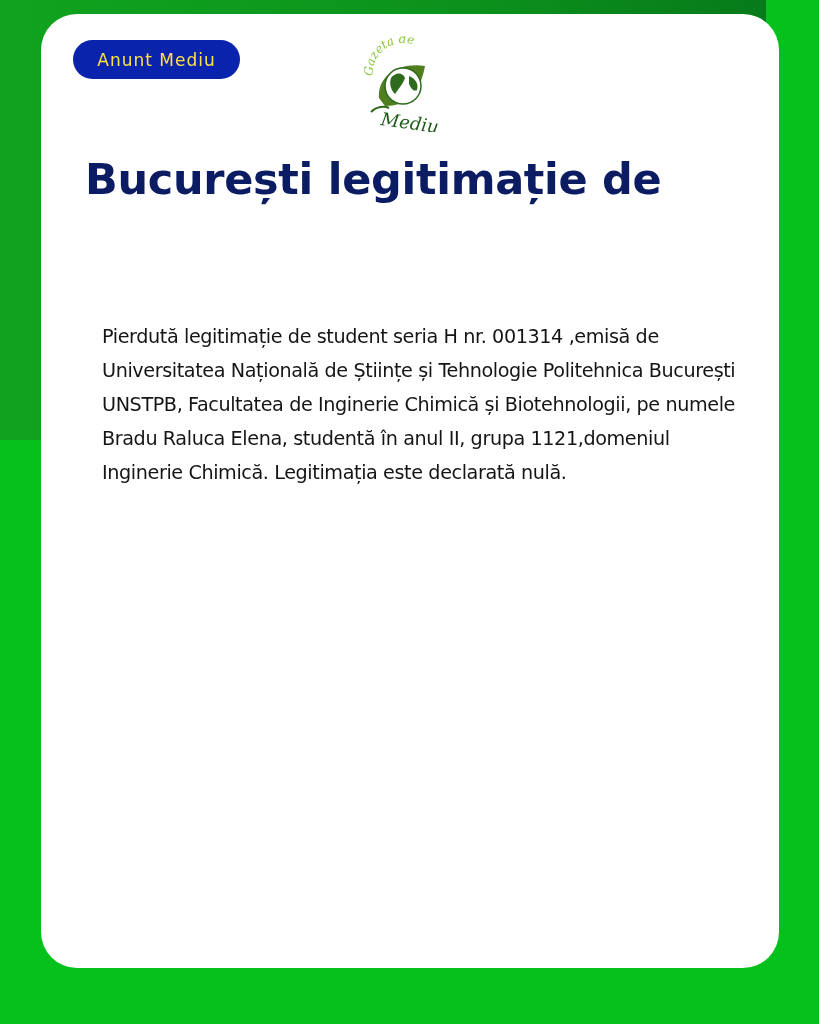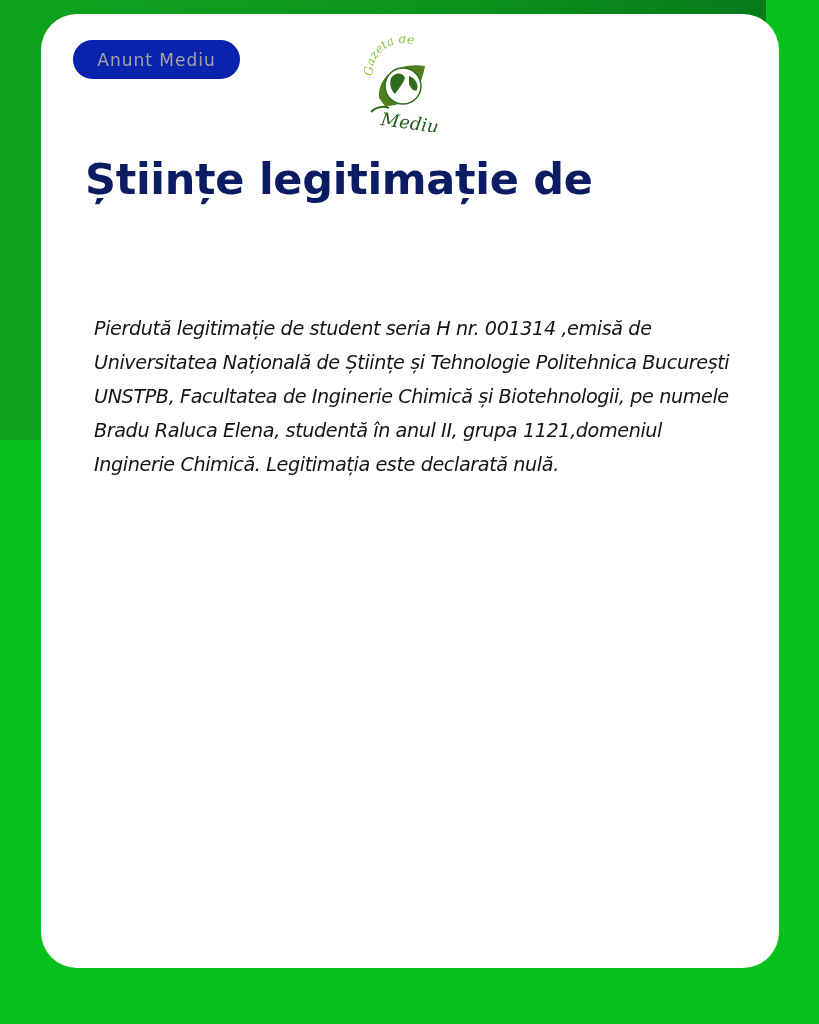--- a/index.html
+++ b/index.html
@@ -11,37 +11,36 @@
     .dark-panel {
       position: absolute; left: 0; top: 0; width: 766px; height: 440px;
       background: linear-gradient(90deg, #10a41f 0%, #0c921c 60%, #077a1a 100%);
     }
     .card {
       position: absolute; left: 41px; top: 14px; width: 738px; height: 954px;
       background: #ffffff; border-radius: 36px;
     }
     .badge {
       position: absolute; left: 32px; top: 26px; height: 39px; width: 167px;
-      background: #0a23ad; color: #a3a3a3; border-radius: 20px;
+      background: #0a23ad; color: #fde047; border-radius: 20px;
       display: flex; align-items: center; justify-content: center;
       font-size: 17px; letter-spacing: 1px;
     }
     .logo {
       position: absolute; left: 318px; top: 22px; width: 86px; height: 96px;
     }
     .headline {
       position: absolute; left: 44px; top: 130px; width: 680px;
       color: #0b1c63; font-weight: bold; font-size: 43px; line-height: 70px;
       margin: 0; letter-spacing: -0.3px;
     }
     .body-text {
       position: absolute; left: 45px; top: 290px; width: 650px;
-      color: #151515; font-size: 19.2px; line-height: 34px; margin: 8px;
+      color: #151515; font-size: 19.2px; line-height: 34px; margin: 16px;
       letter-spacing: -0.4px;
-      font-style: italic;
     }
   </style>
 </head>
 <body>
 
 <div class="dark-panel"></div>
 
 <div class="card">
   <div class="badge">
     <span>Anunt Mediu</span>
@@ -58,17 +57,17 @@
       <path d="M20,62 C18,40 40,26 66,30 C62,52 52,70 26,70 Z" fill="#4f7f1e"></path>
       <circle cx="44" cy="50" r="18" fill="#ffffff" stroke="#2e6b1f" stroke-width="1.5"></circle>
       <path d="M32,42 C36,36 44,36 46,42 C44,48 40,52 36,58 C32,54 30,48 32,42 Z" fill="#2e6b1f"></path>
       <path d="M50,40 C56,42 60,48 58,54 C54,56 52,52 50,48 Z" fill="#2e6b1f"></path>
       <path d="M12,76 C18,70 26,70 30,72" stroke="#2e6b1f" stroke-width="2" fill="none"></path>
       <text x="22" y="92" font-family="DejaVu Serif, serif" font-size="18" font-style="italic" fill="#1f5c1a" transform="rotate(8 43 86)">Mediu</text>
     </svg>
   </div>
 
   <h1 class="headline">
-    <span>Științe legitimație de</span><br>
+    <span>București legitimație de</span><br>
   </h1>
 
   <p class="body-text">Pierdută legitimație de student seria H nr. 001314 ,emisă de Universitatea Națională de Științe și Tehnologie Politehnica București UNSTPB, Facultatea de Inginerie Chimică și Biotehnologii, pe numele Bradu Raluca Elena, studentă în anul II, grupa 1121,domeniul Inginerie Chimică. Legitimația este declarată nulă.</p>
 </div>
 
 </body></html>

